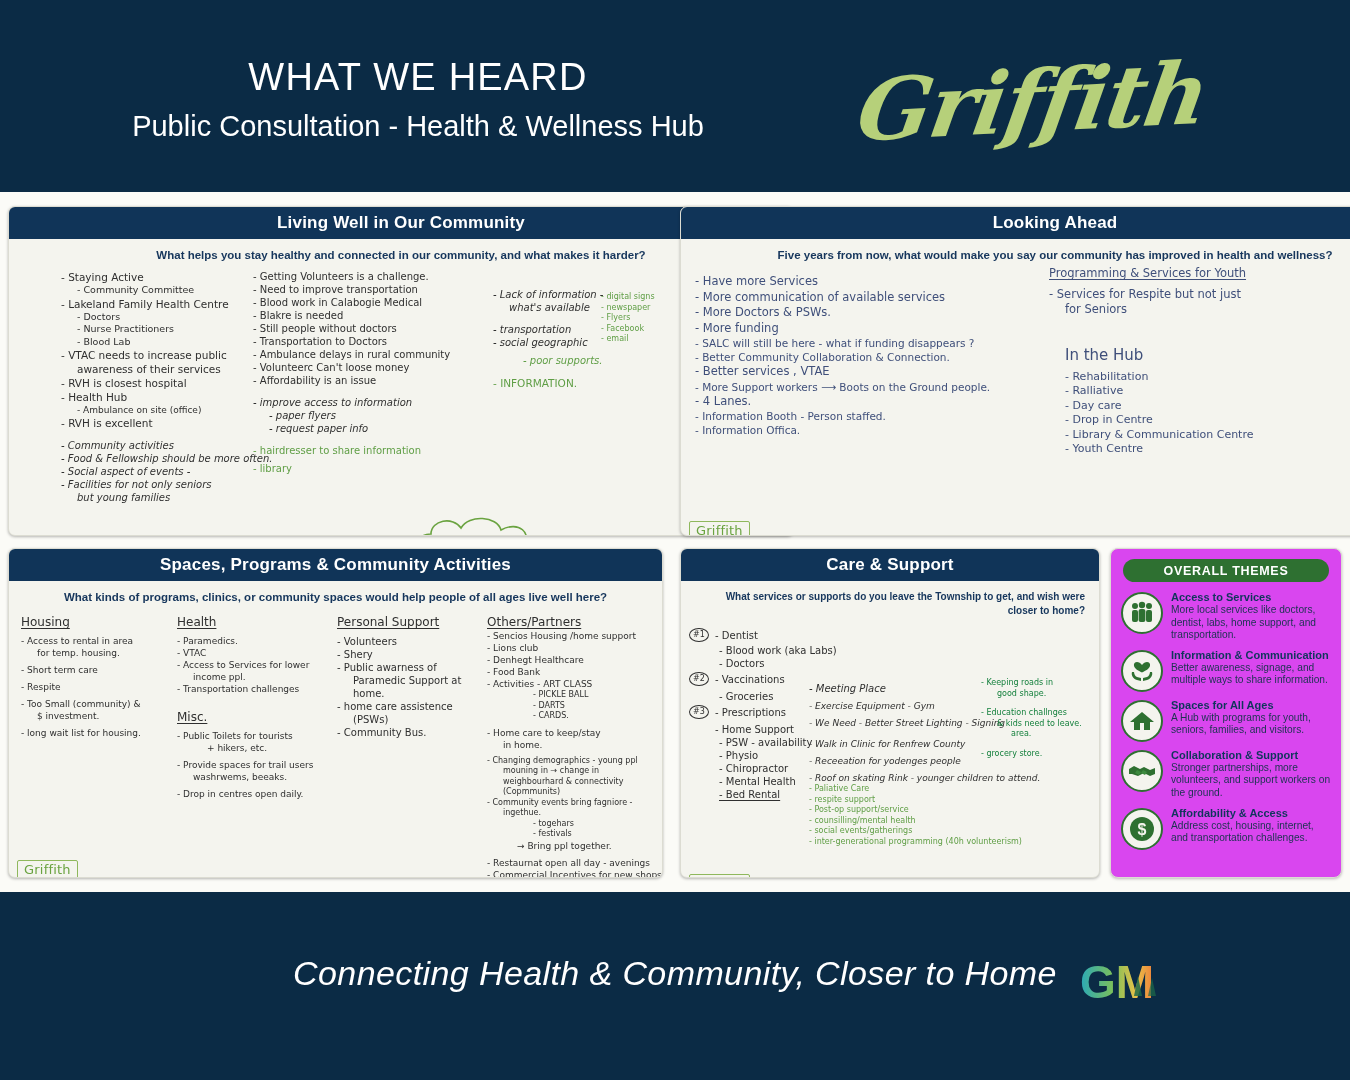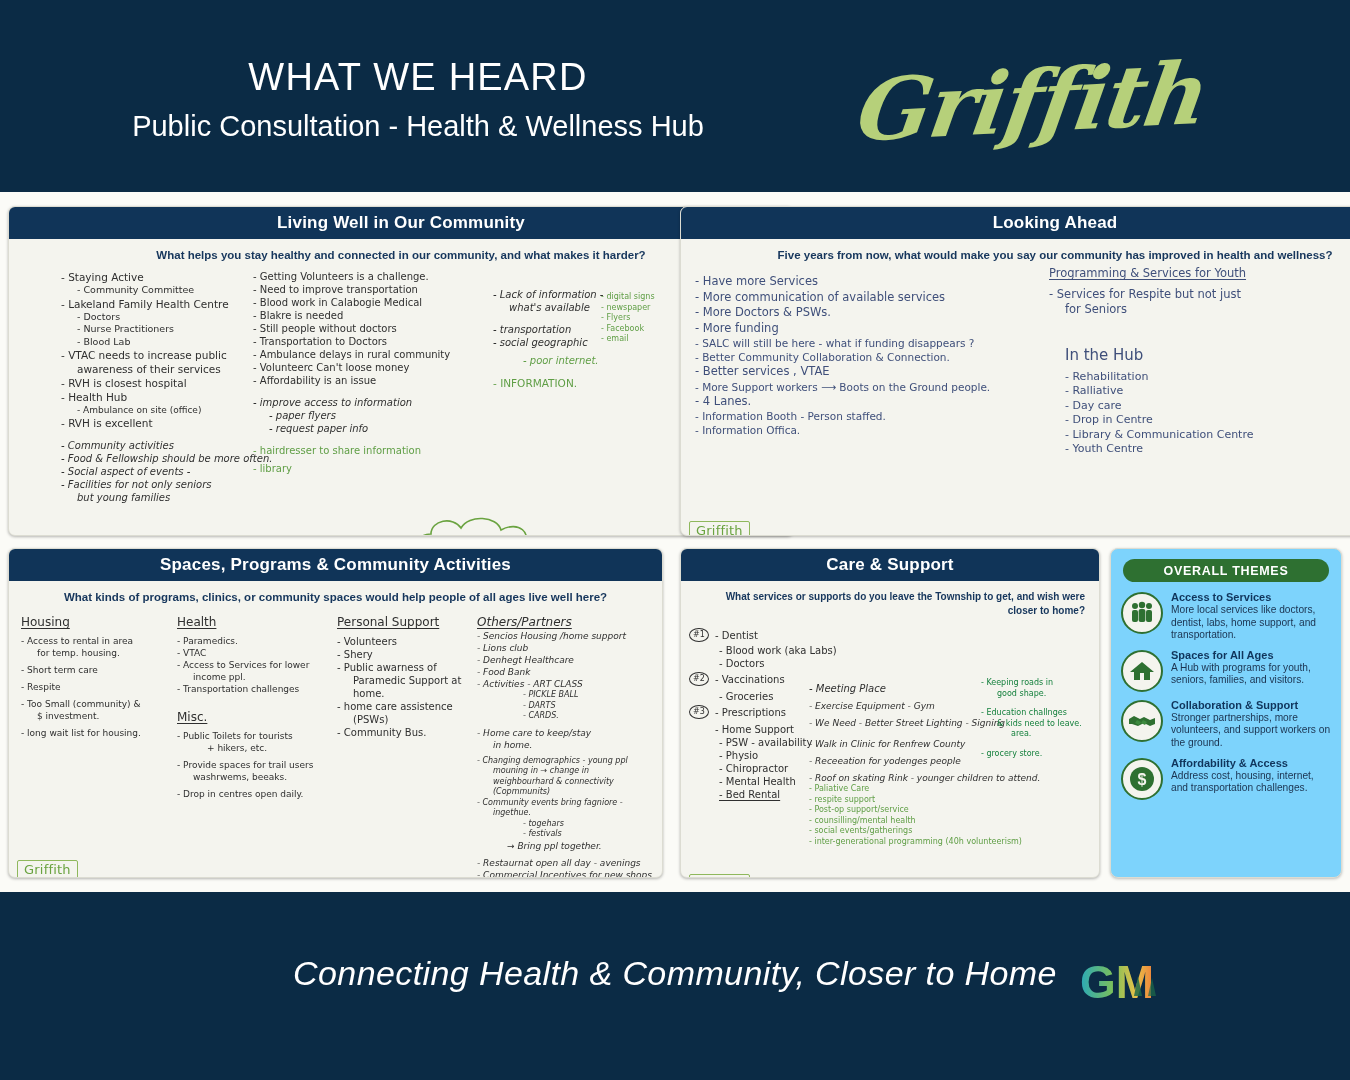--- a/index.html
+++ b/index.html
@@ -88,21 +88,21 @@
 
   
   .cloud-wrap { position: absolute; }
   .cloud-label {
     position: absolute; left: 34px; top: 22px; color: #5f9e45;
     font-family: "DejaVu Sans", sans-serif; font-size: 13px;
   }
 
   
   .themes {
-    position: absolute; background: #7dd3fc; border-radius: 8px;
+    position: absolute; background: #d946ef; border-radius: 8px;
     border: 1px solid #dcdcd2; box-shadow: 0 1px 3px rgba(0,0,0,0.25);
     padding: 8px 8px 6px 8px;
   }
   .themes-head {
     background: #2e7031; color: #fff; border-radius: 13px; height: 23px;
     display: flex; align-items: center; justify-content: center;
     font-size: 12.5px; font-weight: 700; letter-spacing: .7px;
     margin: 2px 4px 8px 4px;
   }
   .theme-row { display: flex; align-items: flex-start; margin-bottom: 6px; padding-left: 2px; }
@@ -186,21 +186,21 @@
           <span class="ln s10 hw-green">- library</span>
         </div>
 
         <div class="col hw" style="left:484px; top:22px; width:170px;">
           <span class="ln s10 ital hw-blk">- Lack of information -</span>
           <span class="ln s10 ital hw-blk ind1">what's available</span>
           <div class="gap"></div>
           <span class="ln s10 ital hw-blk">- transportation</span>
           <span class="ln s10 ital hw-blk">- social geographic</span>
           <div class="gap-s"></div>
-          <span class="ln s10 ital hw-green ind2">- poor internet.</span>
+          <span class="ln s10 ital hw-green ind2">- poor supports.</span>
           <div class="gap"></div>
           <span class="ln s105 hw-green">- INFORMATION.</span>
         </div>
 
         <div class="col hw hw-green" style="left:592px; top:26px; width:80px;">
           <span class="ln s8">- digital signs</span>
           <span class="ln s8">- newspaper</span>
           <span class="ln s8">- Flyers</span>
           <span class="ln s8">- Facebook</span>
           <span class="ln s8">- email</span>
@@ -307,21 +307,21 @@
           <span class="ln s10">- Volunteers</span>
           <span class="ln s10">- Shery</span>
           <span class="ln s10">- Public awarness of</span>
           <span class="ln s10 ind1">Paramedic Support at</span>
           <span class="ln s10 ind1">home.</span>
           <span class="ln s10">- home care assistence</span>
           <span class="ln s10 ind1">(PSWs)</span>
           <span class="ln s10">- Community Bus.</span>
         </div>
 
-        <div class="col hw hw-blk" style="left:468px; top:6px; width:180px;font-style:italic;">
+        <div class="col hw hw-blk" style="left:478px; top:6px; width:180px;">
           <span class="ln s12 und">Others/Partners</span>
           <span class="ln s9">- Sencios Housing /home support</span>
           <span class="ln s9">- Lions club</span>
           <span class="ln s9">- Denhegt Healthcare</span>
           <span class="ln s9">- Food Bank</span>
           <span class="ln s9">- Activities - ART CLASS</span>
           <span class="ln s8 ind3">- PICKLE BALL</span>
           <span class="ln s8 ind3">- DARTS</span>
           <span class="ln s8 ind3">- CARDS.</span>
           <div class="gap-s"></div>
@@ -425,20 +425,33 @@
             <circle cx="20" cy="5" r="3" fill="#2e7031"></circle>
               <rect x="17" y="9" width="6" height="12" rx="2" fill="#2e7031"></rect>
           </svg>
         </div>
         <div class="theme-txt">
           <div class="theme-title">Access to Services</div>
           <div class="theme-desc">More local services like doctors, dentist, labs, home support, and transportation.</div>
         </div>
       </div>
 
+      <div class="theme-row">
+        <div class="theme-ico">
+          <svg width="26" height="24" viewBox="0 0 26 24">
+            <path d="M13 11 C10 6 4 7 5 12 C5.8 16 13 19 13 19 C13 19 20.2 16 21 12 C22 7 16 6 13 11 Z" fill="#2e7031" transform="translate(0,-4) scale(1,0.92)"></path>
+            <path d="M3 13 C2 16 4 20 8 21 L12 22 L12 19 L8 18 C6 17.4 5.2 15 5 13 Z" fill="#2e7031"></path>
+            <path d="M23 13 C24 16 22 20 18 21 L14 22 L14 19 L18 18 C20 17.4 20.8 15 21 13 Z" fill="#2e7031"></path>
+          </svg>
+        </div>
+        <div class="theme-txt">
+          <div class="theme-title">Information &amp; Communication</div>
+          <div class="theme-desc">Better awareness, signage, and multiple ways to share information.</div>
+        </div>
+      </div>
 
       <div class="theme-row">
         <div class="theme-ico">
           <svg width="26" height="24" viewBox="0 0 26 24">
             <path d="M13 3 L25 13 L21 13 L21 21 L5 21 L5 13 L1 13 Z" fill="#2e7031"></path>
             <rect x="11" y="14" width="4" height="7" fill="#f4f4ee"></rect>
           </svg>
         </div>
         <div class="theme-txt">
           <div class="theme-title">Spaces for All Ages</div>

